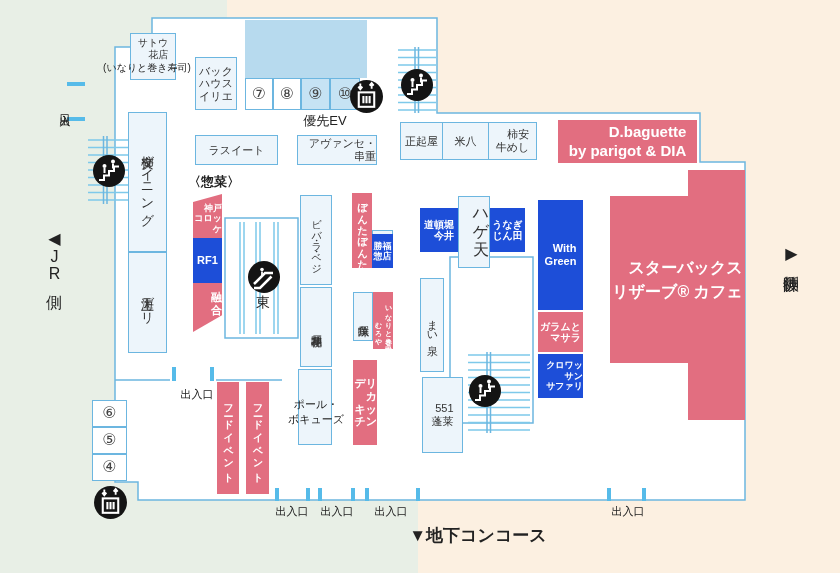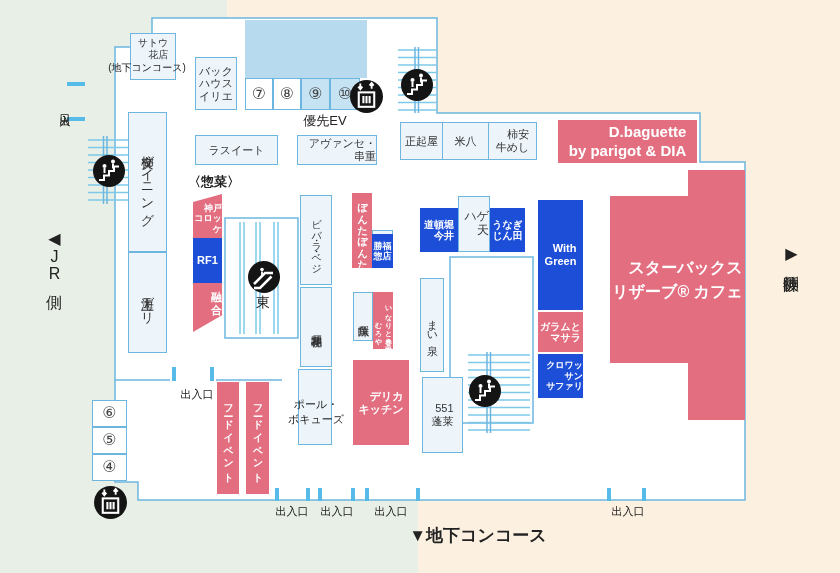--- a/index.html
+++ b/index.html
@@ -58,21 +58,21 @@
 
     <g stroke="#56bbe9" stroke-width="4">
       <path d="M67,84 H85 M67,119 H85"></path>
       <path d="M174,367 V381 M212,367 V381"></path>
       <path d="M277,488 V501 M308,488 V501 M320,488 V501 M353,488 V501 M367,488 V501 M418,488 V501 M609,488 V501 M644,488 V501"></path>
     </g>
   </svg>
 
   <div class="box light" style="left:130px;top:33px;width:46px;height:47px;font-size:10px;align-items:flex-start;padding-top:3px;">サトウ
 花店</div>
-  <div class="lbl" style="left:97px;top:61px;width:100px;font-size:10px;">(地下コンコース)</div>
+  <div class="lbl" style="left:97px;top:61px;width:100px;font-size:10px;">(いなりと巻き寿司)</div>
 
   <div class="box light" style="left:195px;top:57px;width:42px;height:53px;font-size:11px;">バック
 ハウス
 イリエ</div>
 
   <div class="box shaft" style="left:245px;top:20px;width:122px;height:58px;"></div>
   <div class="box evcar" style="left:245px;top:78px;width:28px;height:32px;">⑦</div>
   <div class="box evcar" style="left:273px;top:78px;width:28px;height:32px;">⑧</div>
   <div class="box evcar tint" style="left:301px;top:78px;width:29px;height:32px;">⑨</div>
   <div class="box evcar tint" style="left:330px;top:78px;width:30px;height:32px;">⑩</div>
@@ -112,26 +112,26 @@
   <div class="box pink v" style="left:352px;top:193px;width:20px;height:75px;font-size:10px;">ぼんたぼんた</div>
   <div class="box light" style="left:372px;top:196px;width:21px;height:38px;font-size:9px;margin-top:34px;">サラン
 パン</div>
   <div class="box blue" style="left:372px;top:234px;width:21px;height:34px;font-size:9px;">勝福
 惣店</div>
 
   <div class="box light v" style="left:353px;top:292px;width:20px;height:49px;font-size:11px;">魚味撰</div>
   <div class="box pink v" style="left:373px;top:292px;width:20px;height:57px;font-size:7px;line-height:10px;">いなりと巻き寿司
 むろや</div>
 
-  <div class="box pink" style="left:353px;top:360px;width:56px;height:85px;font-size:11px;">デリカ
+  <div class="box pink" style="left:353px;top:360px;width:24px;height:85px;font-size:11px;">デリカ
 キッチン</div>
 
   <div class="box blue" style="left:420px;top:208px;width:38px;height:44px;font-size:10px;">道頓堀
 今井</div>
-  <div class="box light" style="left:458px;top:196px;width:32px;height:56px;font-size:12px;">ハゲ天</div>
+  <div class="box light" style="left:458px;top:196px;width:32px;height:72px;font-size:16px;">ハゲ天</div>
   <div class="box blue" style="left:490px;top:208px;width:35px;height:44px;font-size:10px;">うなぎ
 じん田</div>
 
   <div class="box light v" style="left:420px;top:278px;width:24px;height:94px;font-size:11px;">まい泉</div>
   <div class="box light" style="left:422px;top:377px;width:41px;height:76px;font-size:11px;">551
 蓬莱</div>
 
   <div class="box blue" style="left:538px;top:200px;width:45px;height:110px;font-size:11px;">With
 Green</div>
   <div class="box pink" style="left:538px;top:312px;width:45px;height:40px;font-size:10px;">ガラムと

